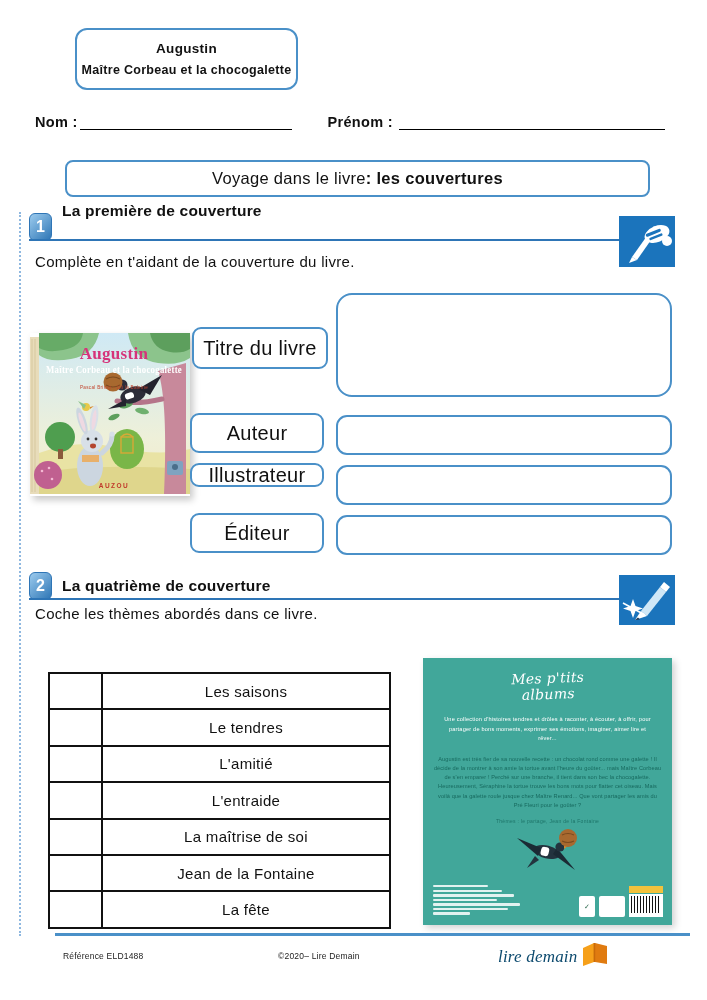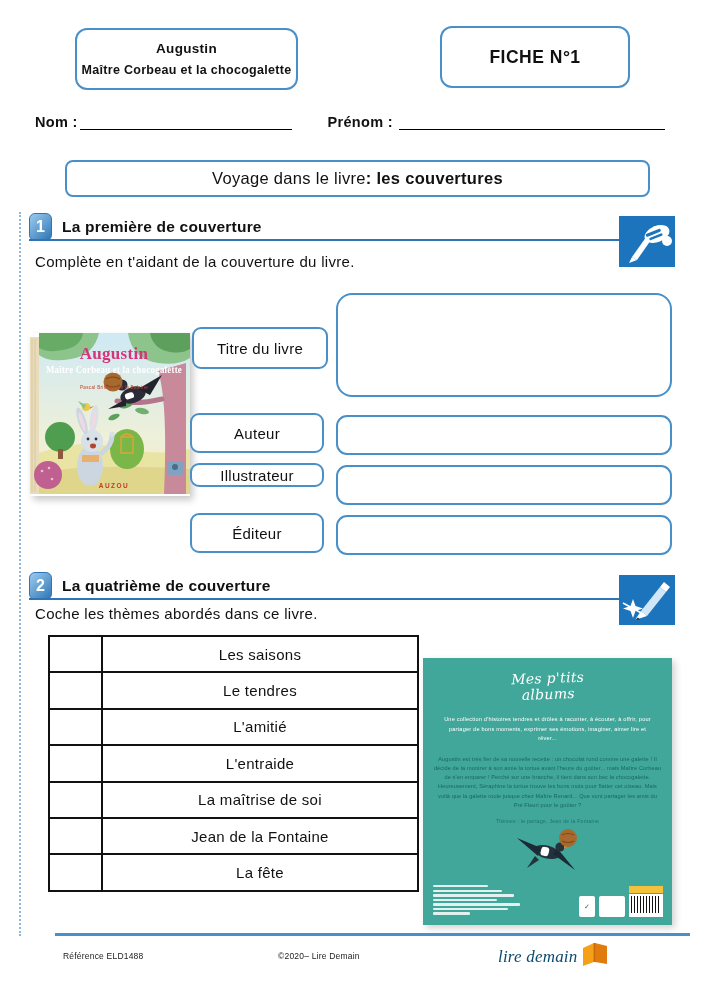--- a/index.html
+++ b/index.html
@@ -31,28 +31,28 @@
   .sec-badge { position:absolute; width:23px; height:28px; border:1.5px solid #2e75b6; border-radius:6px;
                background:linear-gradient(135deg,#9ccbee 0%, #2e76b5 100%); color:#fff; font-weight:700; font-size:16px;
                display:flex; align-items:center; justify-content:center; }
   .sec-title { position:absolute; font-weight:700; font-size:15.5px; letter-spacing:.2px; }
   .sec-line  { position:absolute; height:2px; background:#2e75b6; }
   .sec-icon  { position:absolute; width:56px; height:51px; background:#1b74bc; }
   .instruction { position:absolute; font-size:15px; }
 
   
   .field-label { position:absolute; border:2px solid #4a90c8; border-radius:9px; background:#fff;
-                 display:flex; align-items:center; justify-content:center; font-size:15px; }
+                 display:flex; align-items:center; justify-content:center; font-size:20px; }
   .answer-box { position:absolute; border:2px solid #4a90c8; background:#fff; }
 
   
   .cover-wrap { position:absolute; left:30px; top:333px; width:160px; height:163px; box-shadow:3px 4px 7px rgba(0,0,0,.22); }
 
   
-  .themes-table { position:absolute; left:48px; top:635px; width:371px; border-collapse:collapse; }
+  .themes-table { position:absolute; left:48px; top:672px; width:343px; border-collapse:collapse; }
   .themes-table td { border:2px solid #111; height:36.4px; }
   .themes-table .chk { width:53px; }
   .themes-table .theme { text-align:center; font-size:15px; letter-spacing:.3px; }
 
   
   .back-cover { position:absolute; left:423px; top:658px; width:249px; height:267px; background:#41a79a;
                 box-shadow:3px 3px 7px rgba(0,0,0,.18); text-align:center; overflow:hidden; }
   .bc-collection { margin-top:12px; font-family:"DejaVu Serif", serif; font-style:italic; color:#fff;
                    font-size:14px; line-height:1.15; width:92px; margin-left:auto; margin-right:auto; transform:rotate(-2deg); }
   .bc-blurb { margin:13px auto 0; width:86%; color:#fff; font-size:5.6px; line-height:1.7; letter-spacing:.2px; }
@@ -79,40 +79,37 @@
 </style>
 </head>
 <body>
 
 <div class="page">
 
   <div class="hdr-box box-book">
     <div class="l1">Augustin</div>
     <div class="l2">Maître Corbeau et la chocogalette</div>
   </div>
-  <div class="hdr-box box-fiche">
-    <div class="l1">FICHE N°1</div>
-  </div>
 
   <div class="name-row">
     <span>Nom :</span>
     <span class="write-line nom-line"></span>
     <span class="prenom-label">Prénom :</span>
     <span class="write-line prenom-line"></span>
   </div>
 
   <div class="title-bar">
     <span>Voyage dans le livre </span>
     <span class="bold">: les couvertures</span>
   </div>
 
   <div class="dotted-rule"></div>
 
   <div class="sec-badge" style="left:29px; top:213px;">1</div>
-  <div class="sec-title" style="left:62px; top:218px;">La première de couverture</div>
+  <div class="sec-title" style="left:62px; top:202px;">La première de couverture</div>
   <div class="sec-line" style="left:29px; top:239px; width:592px;"></div>
   <div class="sec-icon" style="left:619px; top:216px;">
     <svg width="56" height="51" viewBox="0 0 56 51">
       <polygon points="13,41 35,10 39,14 18,44" fill="#ffffff"></polygon>
       <polygon points="13,41 18,44 10,47" fill="#ffffff"></polygon>
       <g transform="rotate(-22 38 18)">
         <ellipse cx="38" cy="18" rx="13" ry="8" fill="#ffffff"></ellipse>
         <rect x="27" y="14" width="16" height="3" rx="1.5" fill="#1b74bc"></rect>
         <rect x="29" y="19" width="14" height="2.4" rx="1.2" fill="#1b74bc"></rect>
       </g>

